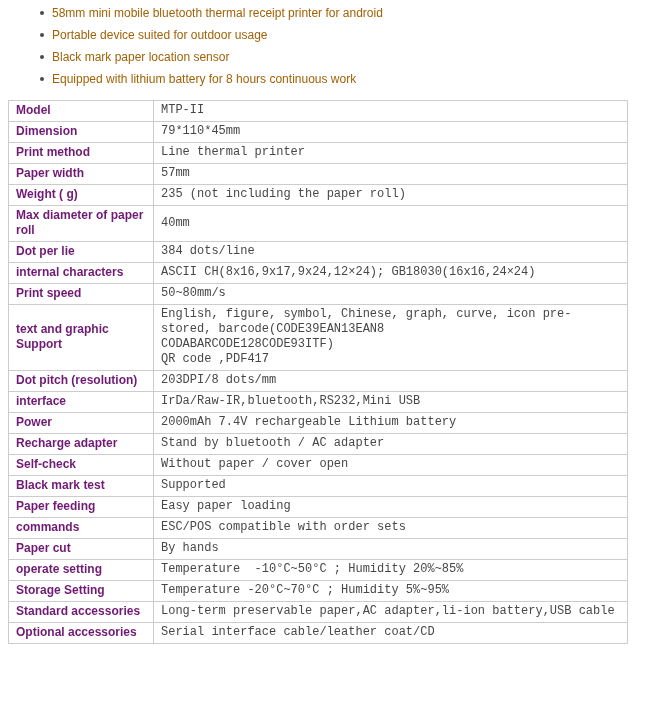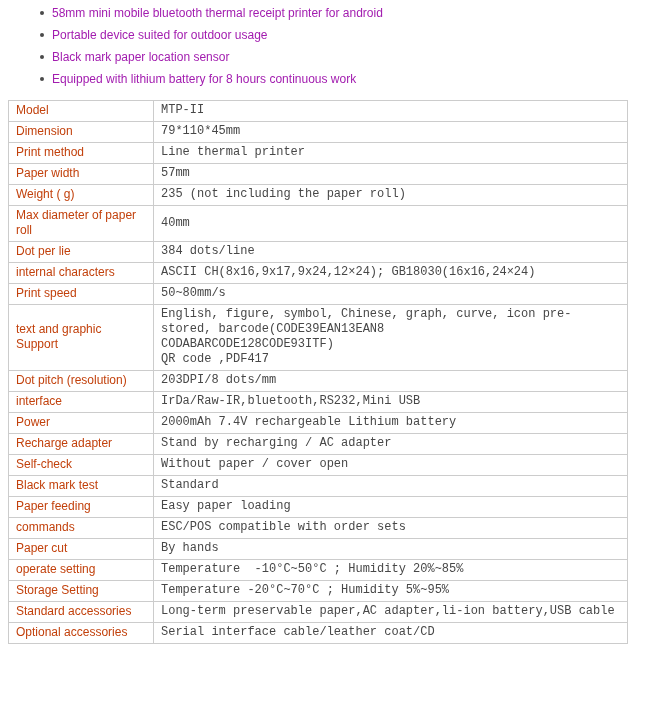--- a/index.html
+++ b/index.html
@@ -22,21 +22,21 @@
   .features {
     list-style: none;
     margin: 0;
     padding: 6px 0 0 0;
   }
   .features li {
     position: relative;
     padding-left: 52px;
     font-size: 12px;
     line-height: 14px;
-    color: #a21caf;
+    color: #a16207;
     margin-bottom: 8px;
     height: 14px;
   }
   .features li::before {
     content: "";
     position: absolute;
     left: 40px;
     top: 5px;
     width: 4px;
     height: 4px;
@@ -56,22 +56,22 @@
   .spec-table td {
     border: 1px solid #cccccc;
     padding: 2px 7px 3px 7px;
     line-height: 15px;
     vertical-align: middle;
     word-wrap: break-word;
     overflow-wrap: break-word;
   }
   .spec-table td.label-cell {
     width: 130px;
-    font-weight: normal;
-    color: #c2410c;
+    font-weight: bold;
+    color: #701a75;
   }
   .spec-table td.value-cell {
     white-space: pre-wrap;
     font-family: Liberation Mono, monospace;
   }
 </style>
 </head>
 <body>
 
 <div class="page">
@@ -155,31 +155,31 @@
           <td class="value-cell">IrDa/Raw-IR,bluetooth,RS232,Mini USB</td>
         </tr>
 
         <tr>
           <td class="label-cell">Power</td>
           <td class="value-cell">2000mAh 7.4V rechargeable Lithium battery</td>
         </tr>
 
         <tr>
           <td class="label-cell">Recharge adapter</td>
-          <td class="value-cell">Stand by recharging / AC adapter</td>
+          <td class="value-cell">Stand by bluetooth / AC adapter</td>
         </tr>
 
         <tr>
           <td class="label-cell">Self-check</td>
           <td class="value-cell">Without paper / cover open</td>
         </tr>
 
         <tr>
           <td class="label-cell">Black mark test</td>
-          <td class="value-cell">Standard</td>
+          <td class="value-cell">Supported</td>
         </tr>
 
         <tr>
           <td class="label-cell">Paper feeding</td>
           <td class="value-cell">Easy paper loading</td>
         </tr>
 
         <tr>
           <td class="label-cell">commands</td>
           <td class="value-cell">ESC/POS compatible with order sets</td>

